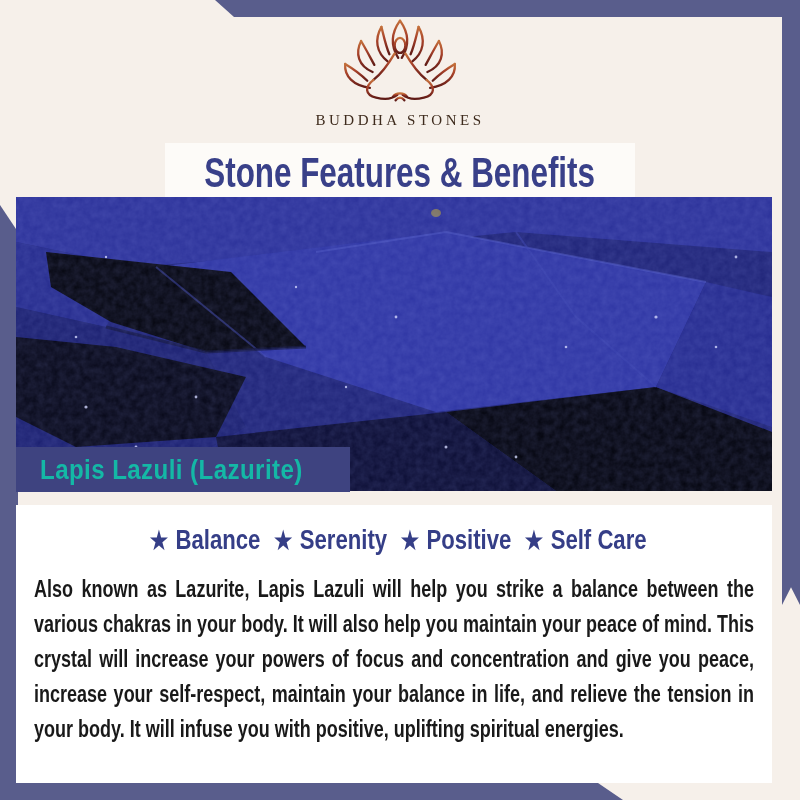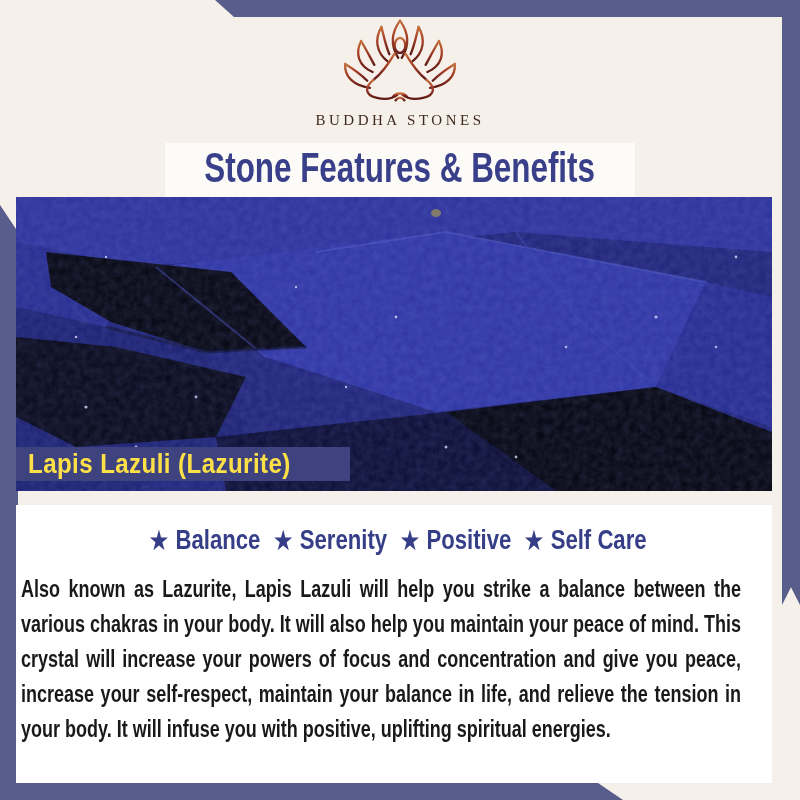--- a/index.html
+++ b/index.html
@@ -18,41 +18,41 @@
     clip-path:polygon(0 0,598px 0,623px 17px,0 17px);}
 
   
   .logo-wrap{position:absolute;left:0;top:18px;width:800px;text-align:center;}
   .logo-wrap svg{display:block;margin:0 auto;}
   .brand-name{margin-top:2px;font-family:"Liberation Serif",serif;font-size:15px;
     letter-spacing:3.5px;color:#3e2b1d;font-weight:500;}
 
   
   .title-band{position:absolute;left:165px;top:143px;width:470px;height:54px;
-    background:#fdfbf8;display:flex;align-items:flex-start;justify-content:center;}
+    background:#fdfbf8;display:flex;align-items:flex-end;justify-content:center;}
   .page-title{display:inline-block;white-space:nowrap;font-weight:bold;font-size:43px;
     color:#394089;transform:scaleX(.73);transform-origin:50% 50%;letter-spacing:0;}
 
   
   .rock-photo{position:absolute;left:16px;top:197px;width:756px;height:294px;overflow:hidden;}
 
   
-  .photo-label{position:absolute;left:16px;top:447px;width:334px;height:34px;
-    background:#3e4380;color:#fde047;display:flex;align-items:center;padding-left:12px;
+  .photo-label{position:absolute;left:16px;top:447px;width:334px;height:45px;
+    background:#3e4380;color:#14b8a6;display:flex;align-items:center;padding-left:24px;
     box-sizing:border-box;}
   .photo-label .condense{display:inline-block;white-space:nowrap;font-weight:bold;
     font-size:28px;transform:scaleX(.86);transform-origin:0 50%;letter-spacing:.5px;}
 
   
   .info-card{position:absolute;left:16px;top:505px;width:756px;height:278px;background:#ffffff;}
   .tagline-row{margin-top:20px;text-align:center;}
   .tagline{display:inline-block;white-space:nowrap;font-weight:bold;font-size:27px;
     color:#353e87;transform:scaleX(.82);transform-origin:50% 50%;}
   .tagline .star{margin:0 9px;font-size:25px;}
-  .desc-wrap{margin:16px 0 0 5px;}
+  .desc-wrap{margin:16px 0 0 18px;}
   .description{width:920px;transform:scaleX(.7826);transform-origin:0 0;
     font-weight:bold;font-size:23px;line-height:35px;color:#191919;text-align:justify;}
 </style>
 </head>
 <body>
 
 <div class="canvas">
 
   <div class="ribbon ribbon-top"></div>
   <div class="ribbon ribbon-right"></div>

